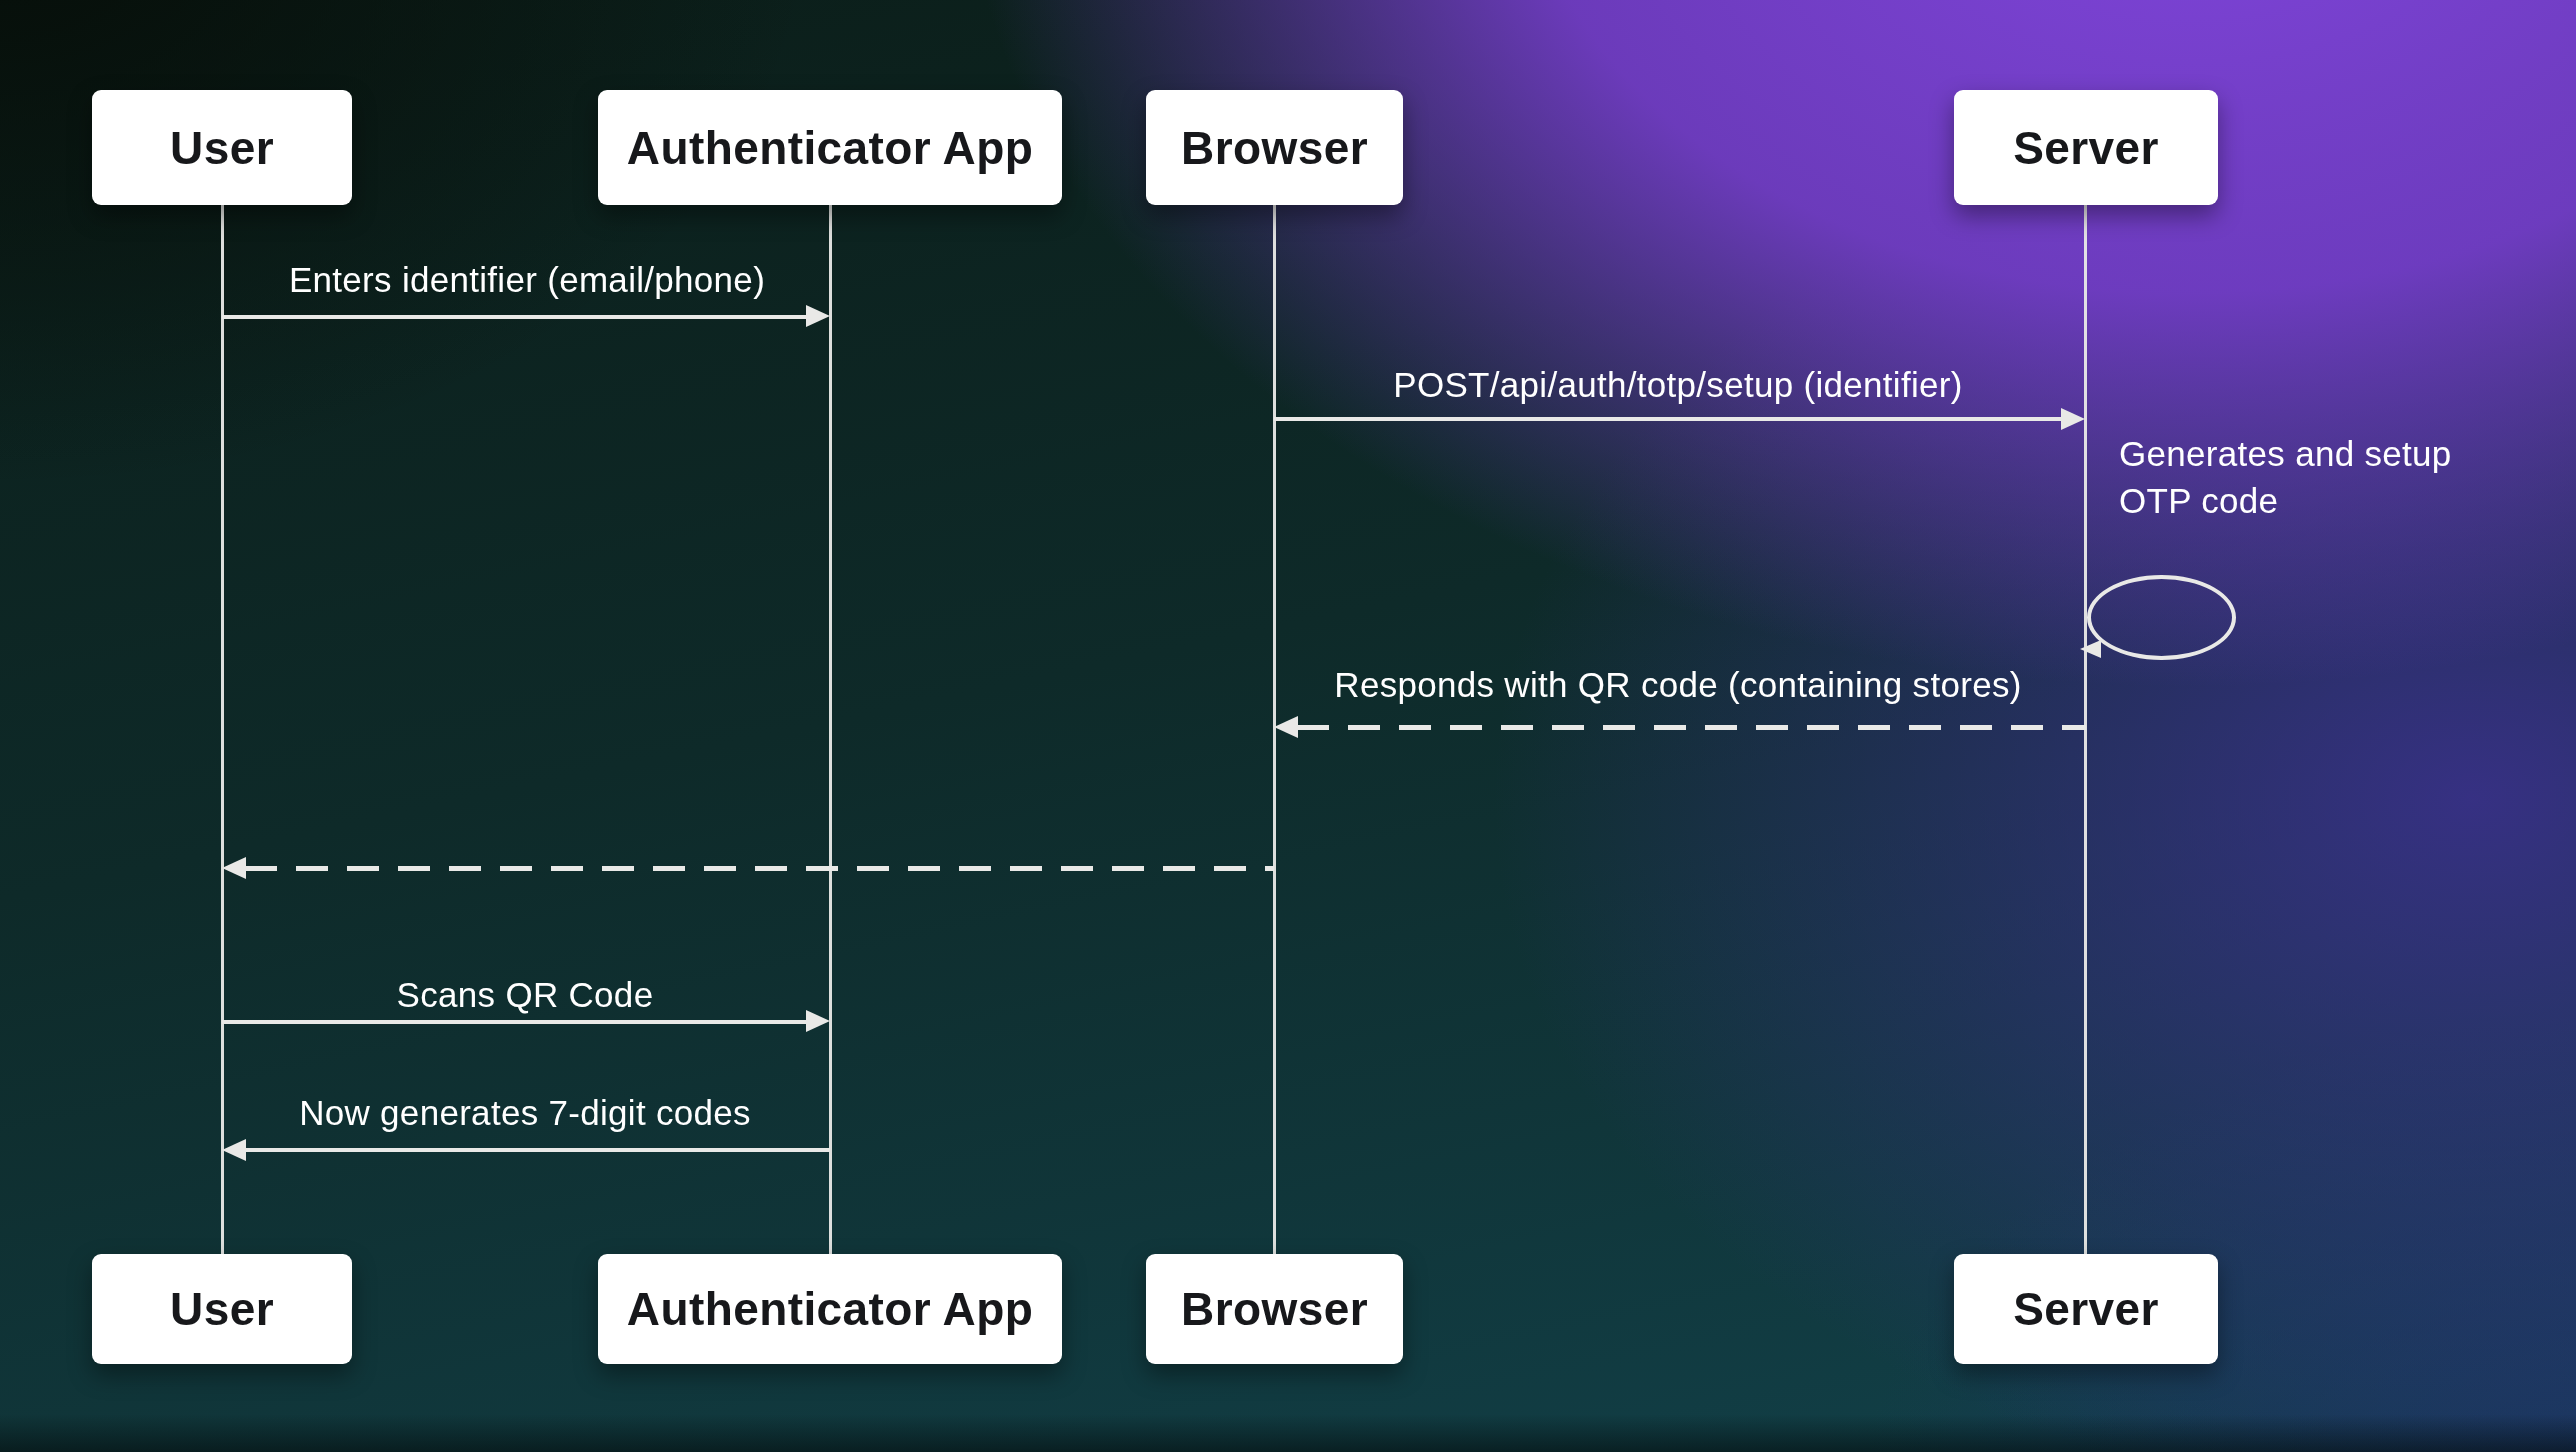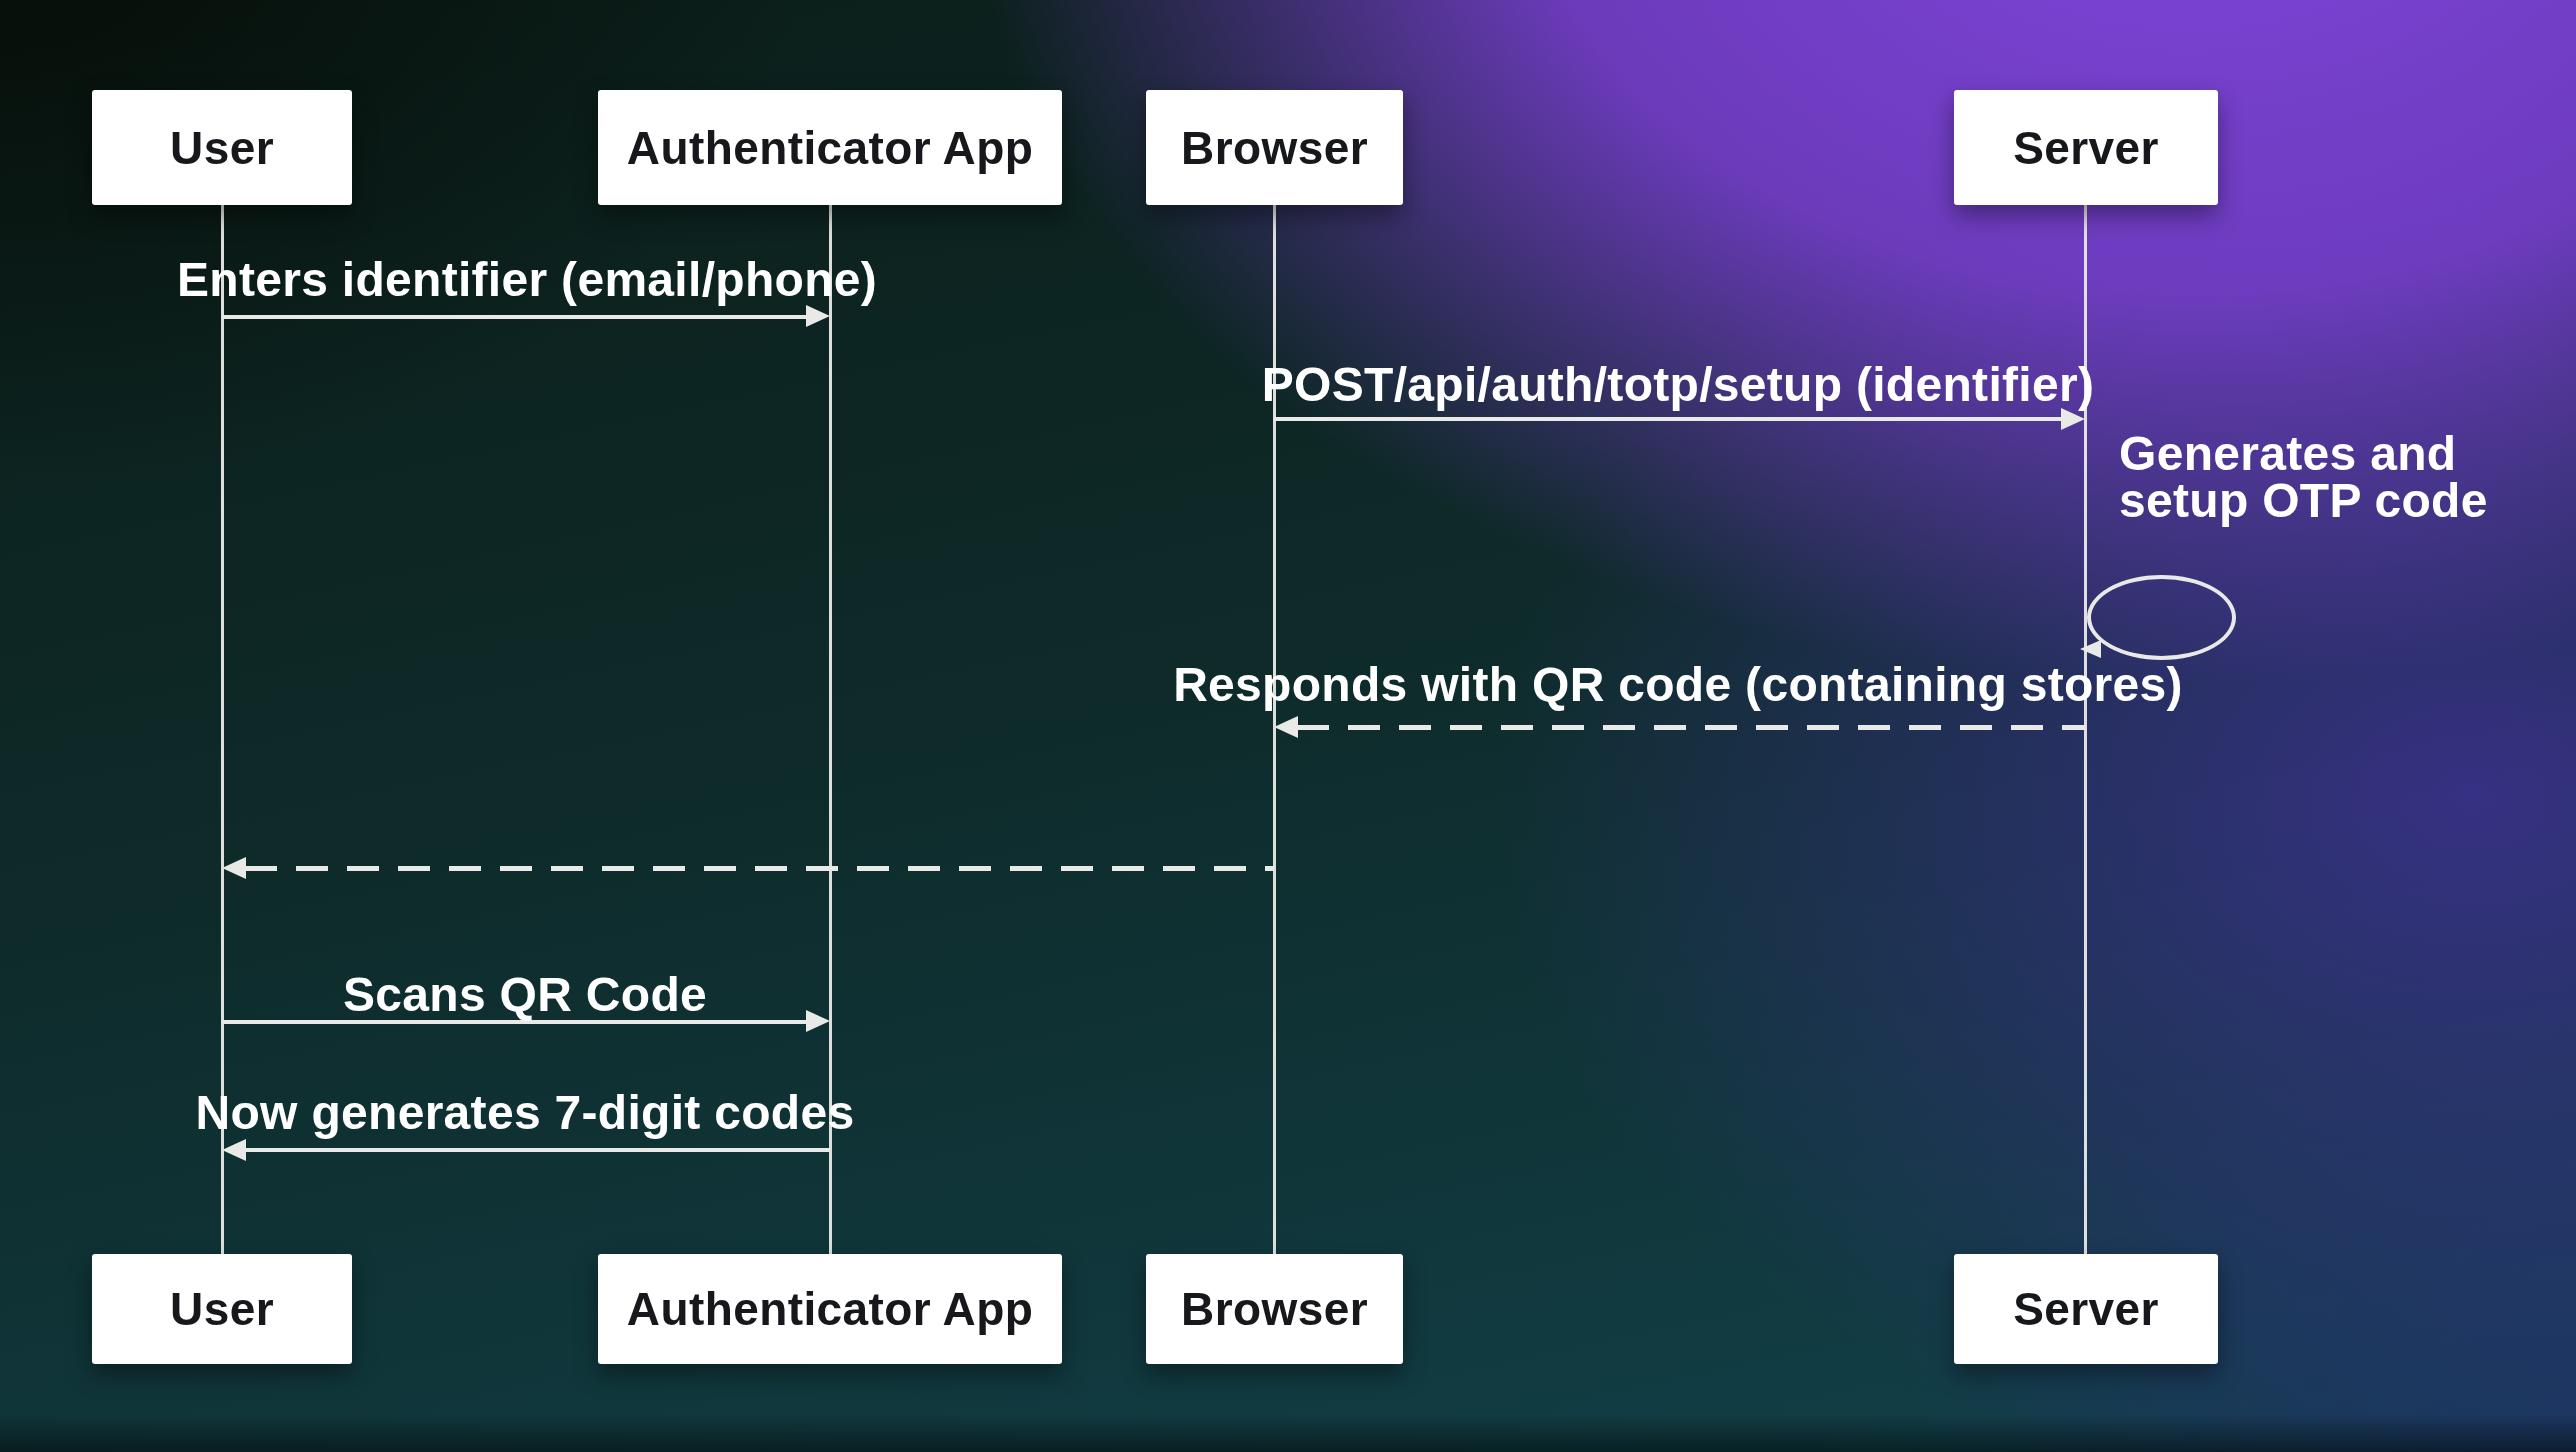--- a/index.html
+++ b/index.html
@@ -13,21 +13,21 @@
       radial-gradient(1757px 1230px at 85% -12%, #8145dd 0%, rgba(124,63,214,0.85) 38%, rgba(114,60,200,0) 70%),
       radial-gradient(1581px 1142px at 96% 55%, rgba(64,48,150,0.80) 0%, rgba(64,48,150,0) 62%),
       radial-gradient(1318px 835px at 102% 103%, rgba(26,53,96,0.95) 0%, rgba(26,53,96,0) 58%),
       radial-gradient(1406px 966px at 0% -5%, rgba(6,13,8,0.95) 0%, rgba(6,13,8,0) 58%),
       linear-gradient(168deg, #0b1d18 0%, #0e2a29 45%, #12414a 100%);
   }
   .actor-box{
     position:absolute;
     background:var(--box-fill,#fff);
     color:var(--box-text,#17181b);
-    border-radius:3px;
+    border-radius:9px;
     box-shadow:0 10.5px 23px rgba(0,0,0,0.38);
     display:flex;align-items:center;justify-content:center;
     font-size:46px;font-weight:700;letter-spacing:0.4px;
     z-index:3;
   }
   .lifeline{
     position:absolute;width:2.6px;
     background:var(--line,#e9e9e7);
     opacity:0.95;z-index:1;
   }
@@ -37,21 +37,21 @@
     background:repeating-linear-gradient(90deg, var(--line,#e9e9e7) 0 32px, transparent 32px 51px);
   }
   .ah{position:absolute;width:0;height:0;border-top:11.4px solid transparent;border-bottom:11.4px solid transparent;z-index:2;}
   .ah.right{border-left:24.6px solid var(--line,#e9e9e7);}
   .ah.left{border-right:24.6px solid var(--line,#e9e9e7);}
   .ah.small{border-top-width:9.7px;border-bottom-width:9.7px;}
   .ah.small.left{border-right-width:21px;}
   .mlabel{
     position:absolute;
     color:var(--msg-text,#fff);
-    font-size:48px;font-weight:700;letter-spacing:0.3px;
+    font-size:35px;font-weight:400;letter-spacing:0.3px;
     white-space:nowrap;line-height:47px;z-index:2;
   }
   .mlabel.center{transform:translateX(-50%);}
   .mlabel.multiline{white-space:normal;width:413px;line-height:47px;}
   .self-ellipse{
     position:absolute;
     border:4.4px solid var(--line,#e9e9e7);
     border-radius:50%;
     background:transparent;z-index:2;
   }

